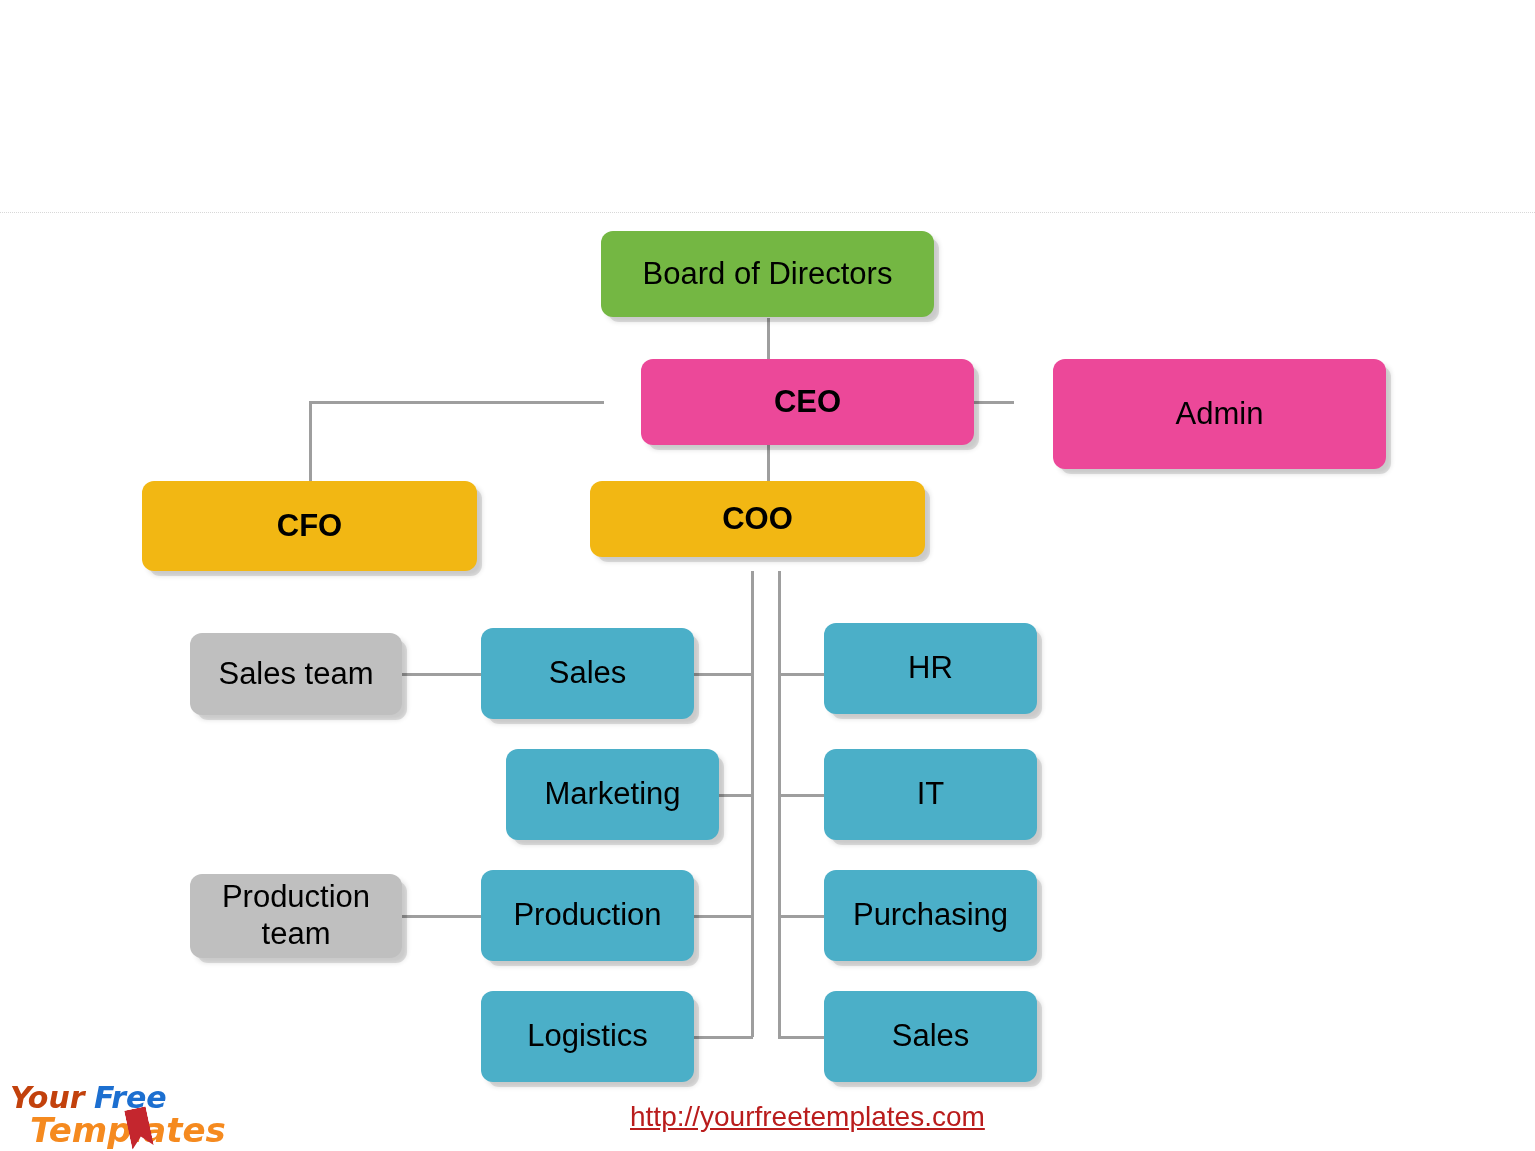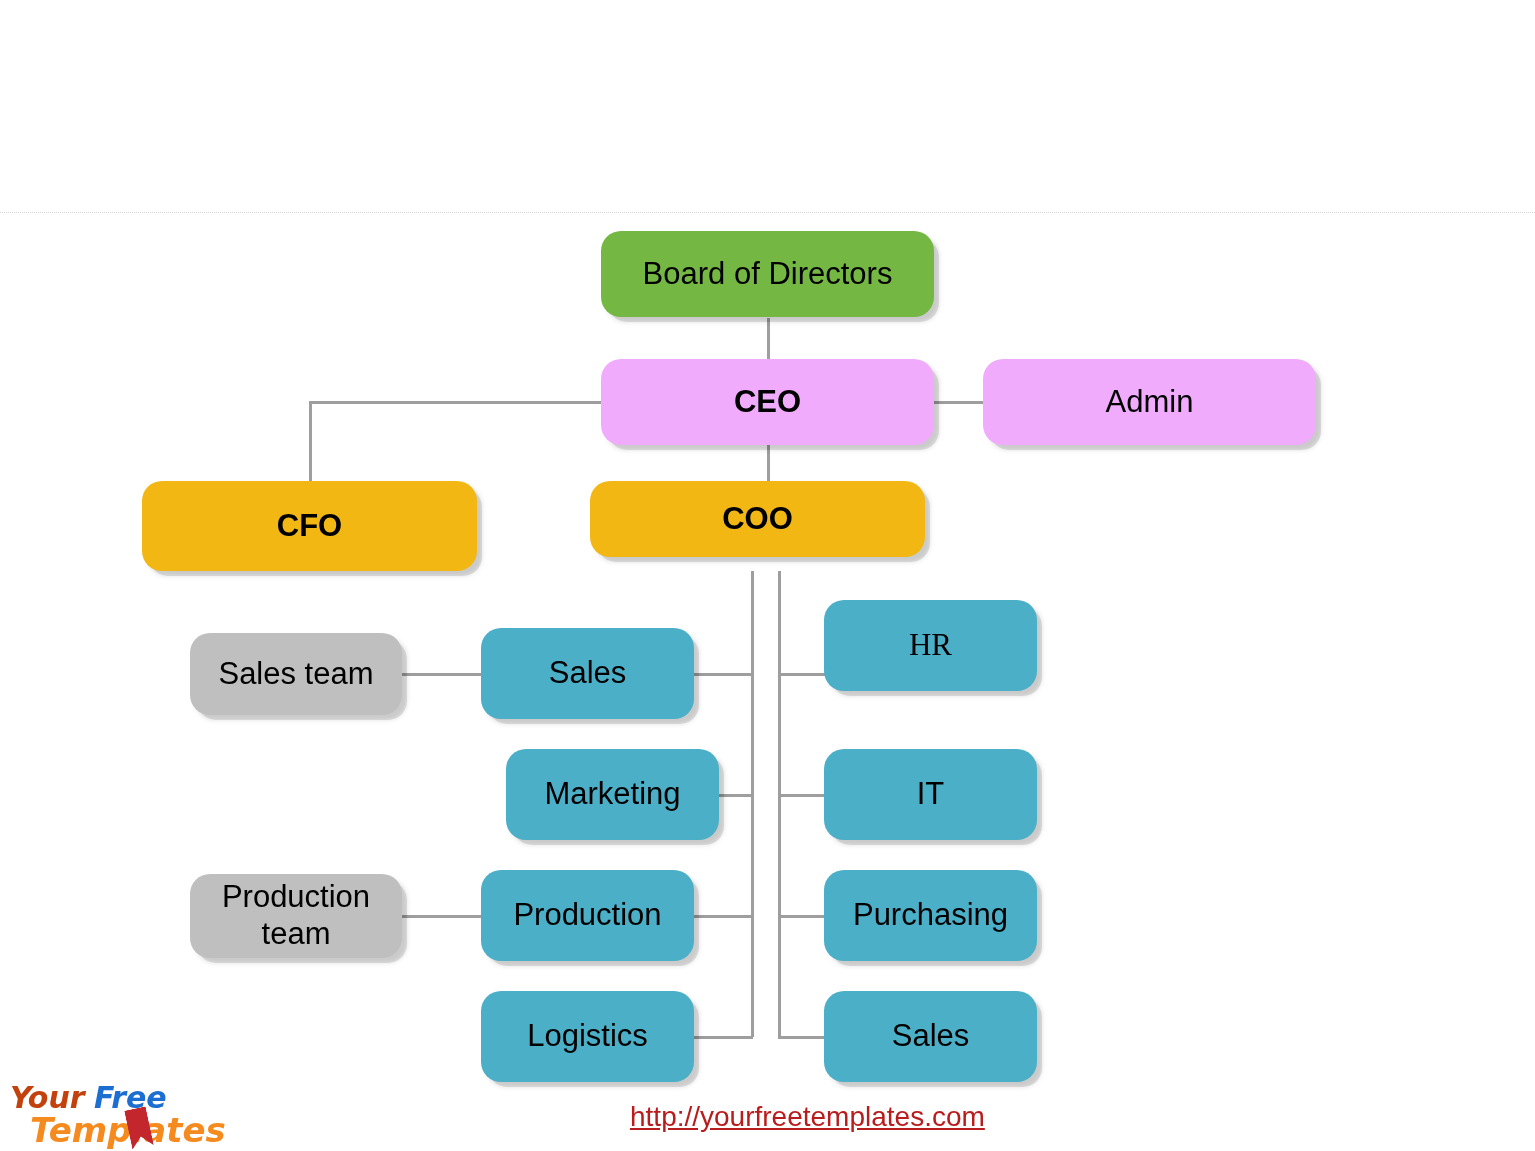--- a/index.html
+++ b/index.html
@@ -46,36 +46,36 @@
     position: absolute;
     background: #9e9e9e;
   }
   .vline { width: 3px; }
   .hline { height: 3px; }
 
   
   .node {
     position: absolute;
     box-sizing: border-box;
-    border-radius: 20px;
+    border-radius: 12px;
     display: flex;
     align-items: center;
     justify-content: center;
     text-align: center;
     color: #000000;
     font-size: 31px;
     line-height: 1.18;
     padding: 2px 10px;
     box-shadow: 6px 6px 0 -1px rgba(0,0,0,0.10),
                 5px 5px 5px rgba(0,0,0,0.12);
     z-index: 3;
   }
   .node.bold { font-weight: bold; }
   .c-green  { background: #74B743; }
-  .c-tan    { background: #f0abfc; }
+  .c-tan    { background: #ec4899; margin-left: 40px; }
   .c-yellow { background: #F2B713; }
   .c-blue   { background: #4BAFC8; }
   .c-gray   { background: #BFBFBF; }
 
   
   #url {
     position: absolute;
     left: 630px;
     top: 1101px;
     font-size: 28px;
@@ -143,21 +143,21 @@
   <div class="line hline" style="left:400px; top:915px; width:82px;"></div>
 
   <div class="node c-green" style="left:601px; top:231px; width:333px; height:86px;">
     <span>Board of Directors</span>
   </div>
 
   <div class="node c-tan bold" style="left:601px; top:359px; width:333px; height:86px;">
     <span>CEO</span>
   </div>
 
-  <div class="node c-tan" style="left:983px; top:359px; width:333px; height:86px;">
+  <div class="node c-tan" style="left:1013px; top:359px; width:333px; height:110px;">
     <span>Admin</span>
   </div>
 
   <div class="node c-yellow bold" style="left:142px; top:481px; width:335px; height:90px;">
     <span>CFO</span>
   </div>
 
   <div class="node c-yellow bold" style="left:590px; top:481px; width:335px; height:76px;">
     <span>COO</span>
   </div>
@@ -168,21 +168,21 @@
   <div class="node c-blue" style="left:481px; top:749px; width:213px; height:91px;margin-left:25px;">
     <span>Marketing</span>
   </div>
   <div class="node c-blue" style="left:481px; top:870px; width:213px; height:91px;">
     <span>Production</span>
   </div>
   <div class="node c-blue" style="left:481px; top:991px; width:213px; height:91px;">
     <span>Logistics</span>
   </div>
 
-  <div class="node c-blue" style="left:824px; top:600px; width:213px; height:91px;font-family:Liberation Serif, serif;">
+  <div class="node c-blue" style="left:824px; top:623px; width:213px; height:91px;">
     <span>HR</span>
   </div>
   <div class="node c-blue" style="left:824px; top:749px; width:213px; height:91px;">
     <span>IT</span>
   </div>
   <div class="node c-blue" style="left:824px; top:870px; width:213px; height:91px;">
     <span>Purchasing</span>
   </div>
   <div class="node c-blue" style="left:824px; top:991px; width:213px; height:91px;">
     <span>Sales</span>

